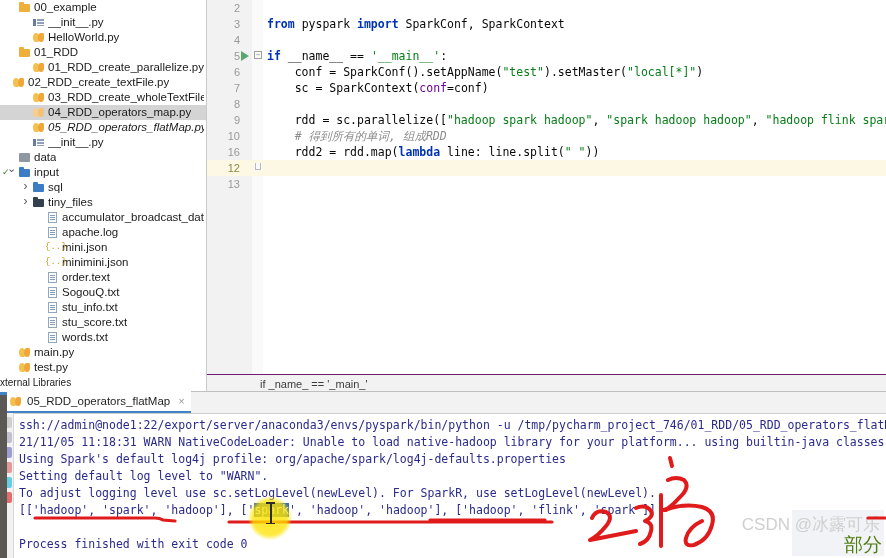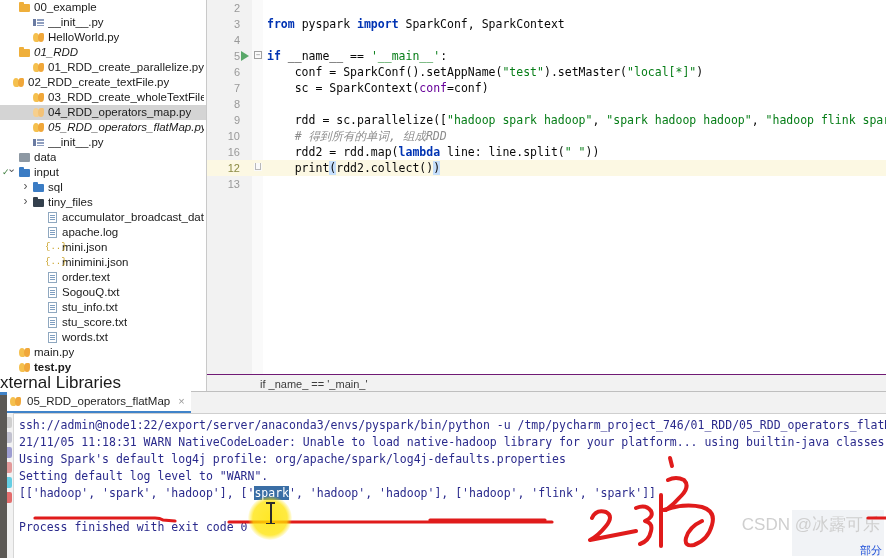--- a/index.html
+++ b/index.html
@@ -163,21 +163,21 @@
     text-align:center;
     line-height:15px;
     font-family:"Liberation Mono", monospace;
   }
   .tree-label { overflow: hidden; text-overflow: clip; }
   .chk {
     position:absolute; left:2px; top:3px;
     color:#3c7d3c; font-size:9px; line-height:9px;
   }
   #ext-lib-row {
-    font-size: 17px;
+    font-size: 10px;
     color: #1a1a1a;
     height: 15px;
     line-height: 15px;
     padding-left: 0px;
     white-space: nowrap;
   }
 
   
   #editor-wrap {
     flex: 1;
@@ -378,22 +378,22 @@
     right: 6px; bottom: 22px;
     font-size: 17px;
     color: #cfcfcf;
     font-family: "Liberation Sans", sans-serif;
     z-index: 45;
     white-space: nowrap;
   }
   #watermark2 {
     position:absolute;
     right: 4px; bottom: 0px;
-    font-size: 11px;
-    color: #1d4ed8;
+    font-size: 19px;
+    color: #4d7c0f;
     font-family: "Liberation Sans", sans-serif;
     z-index: 44;
     white-space: nowrap;
   }
   #wm-box {
     position:absolute;
     right: 2px; bottom: 2px;
     width: 92px; height: 46px;
     background: rgba(236,239,243,.75);
     z-index: 43;
@@ -416,21 +416,21 @@
           <div class="tree-row" style="padding-left: 20px;">
             <span class="tw"></span>
             <span class="ti ic-init"></span>
             <span class="tree-label">__init__.py</span>
           </div>
           <div class="tree-row" style="padding-left: 20px; align-items: flex-end;">
             <span class="tw"></span>
             <span class="ti ic-py"></span>
             <span class="tree-label">HelloWorld.py</span>
           </div>
-          <div class="tree-row" style="padding-left: 6px; font-style: italic;">
+          <div class="tree-row" style="padding-left: 6px;">
             <span class="tw"></span>
             <span class="ti ic-folder"></span>
             <span class="tree-label">01_RDD</span>
           </div>
           <div class="tree-row" style="padding-left: 20px;">
             <span class="tw"></span>
             <span class="ti ic-py"></span>
             <span class="tree-label">01_RDD_create_parallelize.py</span>
           </div>
           <div class="tree-row" style="">
@@ -522,21 +522,21 @@
           <div class="tree-row" style="padding-left: 34px;">
             <span class="tw"></span>
             <span class="ti ic-txt"></span>
             <span class="tree-label">words.txt</span>
           </div>
           <div class="tree-row" style="padding-left: 6px;">
             <span class="tw"></span>
             <span class="ti ic-py"></span>
             <span class="tree-label">main.py</span>
           </div>
-          <div class="tree-row" style="padding-left: 6px; font-weight: bold;">
+          <div class="tree-row" style="padding-left: 6px;">
             <span class="tw"></span>
             <span class="ti ic-py"></span>
             <span class="tree-label">test.py</span>
           </div>
         </div>
       <div id="ext-lib-row">
         <span>xternal Libraries</span>
       </div>
     </div>
 
@@ -547,21 +547,21 @@
           <div class="code-line"><span class="ln">2</span><span class="ltext"></span></div>
           <div class="code-line"><span class="ln">3</span><span class="ltext"><span class="kw">from </span><span>pyspark </span><span class="kw">import </span><span>SparkConf, SparkContext</span></span></div>
           <div class="code-line"><span class="ln">4</span><span class="ltext"></span></div>
           <div class="code-line"><span class="ln">5</span><span class="run-arrow"></span><span class="fold">−</span><span class="ltext"><span class="kw">if </span><span>__name__ == </span><span class="str">'__main__'</span><span>:</span></span></div>
           <div class="code-line"><span class="ln">6</span><span class="ltext"><span>    conf = SparkConf().setAppName(</span><span class="str">"test"</span><span>).setMaster(</span><span class="str">"local[*]"</span><span>)</span></span></div>
           <div class="code-line"><span class="ln">7</span><span class="ltext"><span>    sc = SparkContext(</span><span class="named">conf</span><span>=conf)</span></span></div>
           <div class="code-line"><span class="ln">8</span><span class="ltext"></span></div>
           <div class="code-line"><span class="ln">9</span><span class="ltext"><span>    rdd = sc.parallelize([</span><span class="str">"hadoop spark hadoop"</span><span>, </span><span class="str">"spark hadoop hadoop"</span><span>, </span><span class="str">"hadoop flink spark"</span></span></div>
           <div class="code-line"><span class="ln">10</span><span class="ltext"><span class="com">    # 得到所有的单词, 组成RDD</span></span></div>
           <div class="code-line"><span class="ln">16</span><span class="ltext"><span>    rdd2 = rdd.map(</span><span class="kw">lambda</span><span> line: line.split(</span><span class="str">" "</span><span>))</span></span></div>
-          <div class="code-line current"><span class="ln">12</span><span class="fold plain"></span><span class="ltext"><span>    print</span><span class="brk">(</span><span>rdd2.collect()</span><span class="brk">)</span></span></div>
+          <div class="code-line current"><span class="ln">12</span><span class="fold plain"></span></div>
           <div class="code-line"><span class="ln">13</span><span class="ltext"></span></div>
         </div>
     </div>
 
     <div id="breadcrumb">
       <span>if _name_  == '_main_'</span>
     </div>
   </div>
 
   <div id="runwin">
@@ -580,20 +580,21 @@
       <div class="tb-ico" style="background:#e08a8a;"></div>
       <div class="tb-ico" style="background:#4bc8e0;"></div>
       <div class="tb-ico" style="background:#e05555;"></div>
     </div>
 
     <div id="console">
         <div class="cline"><span>ssh://admin@node1:22/export/server/anaconda3/envs/pyspark/bin/python -u /tmp/pycharm_project_746/01_RDD/05_RDD_operators_flatMap.py</span></div>
         <div class="cline"><span>21/11/05 11:18:31 WARN NativeCodeLoader: Unable to load native-hadoop library for your platform... using builtin-java classes where applicable</span></div>
         <div class="cline"><span>Using Spark's default log4j profile: org/apache/spark/log4j-defaults.properties</span></div>
         <div class="cline"><span>Setting default log level to "WARN".</span></div>
+        <div class="cline"><span>To adjust logging level use sc.setLogLevel(newLevel). For SparkR, use setLogLevel(newLevel).</span></div>
         <div class="cline"><span>[['hadoop', 'spark', 'hadoop'], ['</span><span class="csel">spark</span><span>', 'hadoop', 'hadoop'], ['hadoop', 'flink', 'spark']]</span></div>
         <div class="cline"><span></span></div>
         <div class="cline"><span>Process finished with exit code 0</span></div>
       </div>
   </div>
 
   <div id="left-strip-top"></div>
   <div id="left-strip"></div>
 </div>
 

